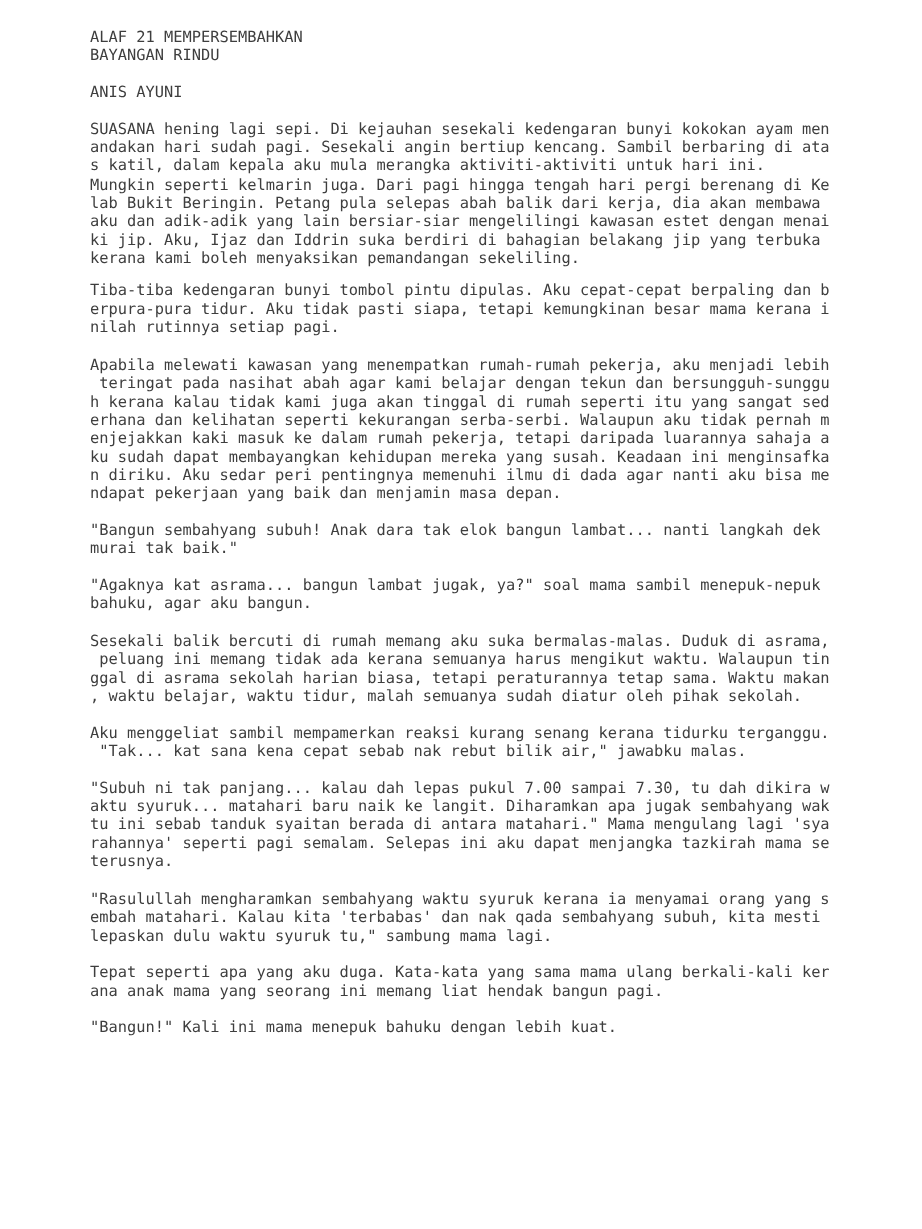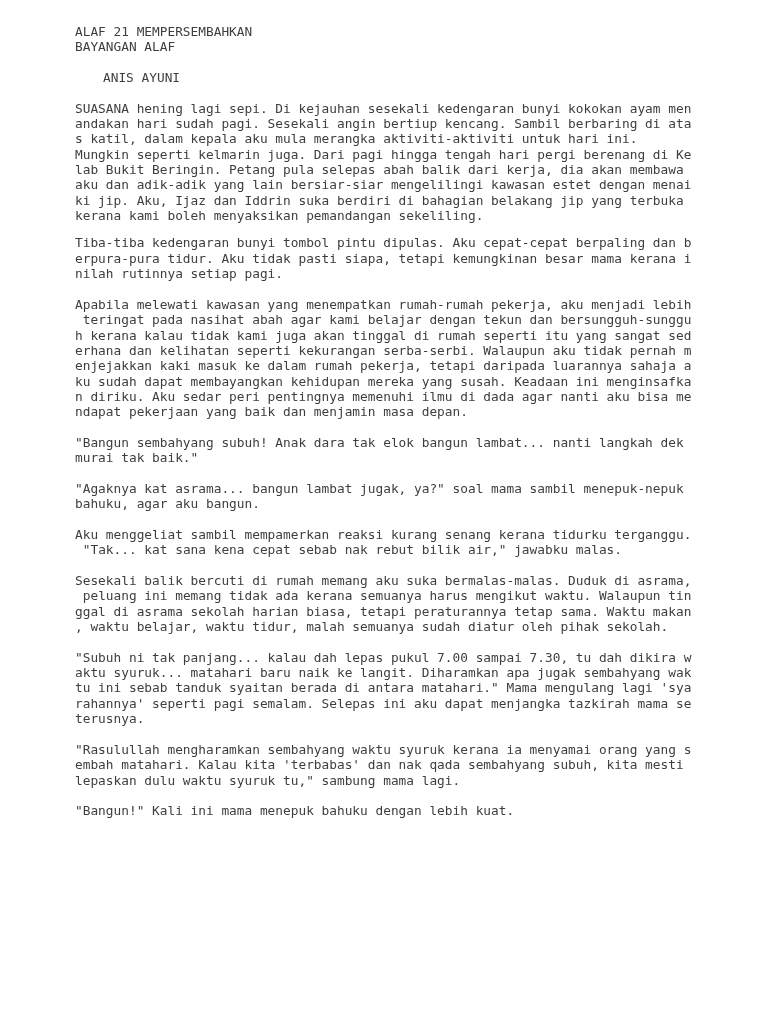--- a/index.html
+++ b/index.html
@@ -25,42 +25,41 @@
     line-height: 15.35px;
     color: #3e3e3e;
     -webkit-font-smoothing: antialiased;
   }
   .line {
     margin: 0;
     white-space: pre-wrap;
   }
   .gap-above {
     margin-top: 15.35px;
-    margin-left: 28px;
   }
   .para {
     margin: 0 0 15.35px 0;
     white-space: pre-wrap;
   }
   .para.no-gap-below {
     margin-bottom: 12px;
   }
   .body-text {
     margin-top: 15.35px;
   }
 </style>
 </head>
 <body>
 
 <div class="page">
   <div class="content">
 
     <div class="header">
       <div class="line">ALAF 21 MEMPERSEMBAHKAN</div>
-      <div class="line">BAYANGAN ALAF</div>
+      <div class="line">BAYANGAN RINDU</div>
       <div class="line gap-above">ANIS AYUNI</div>
     </div>
 
     <div class="body-text">
       <p class="para no-gap-below">SUASANA hening lagi sepi. Di kejauhan sesekali kedengaran bunyi kokokan ayam men
 andakan hari sudah pagi. Sesekali angin bertiup kencang. Sambil berbaring di ata
 s katil, dalam kepala aku mula merangka aktiviti-aktiviti untuk hari ini.
 Mungkin seperti kelmarin juga. Dari pagi hingga tengah hari pergi berenang di Ke
 lab Bukit Beringin. Petang pula selepas abah balik dari kerja, dia akan membawa
 aku dan adik-adik yang lain bersiar-siar mengelilingi kawasan estet dengan menai
@@ -74,31 +73,33 @@
 h kerana kalau tidak kami juga akan tinggal di rumah seperti itu yang sangat sed
 erhana dan kelihatan seperti kekurangan serba-serbi. Walaupun aku tidak pernah m
 enjejakkan kaki masuk ke dalam rumah pekerja, tetapi daripada luarannya sahaja a
 ku sudah dapat membayangkan kehidupan mereka yang susah. Keadaan ini menginsafka
 n diriku. Aku sedar peri pentingnya memenuhi ilmu di dada agar nanti aku bisa me
 ndapat pekerjaan yang baik dan menjamin masa depan.</p>
       <p class="para">"Bangun sembahyang subuh! Anak dara tak elok bangun lambat... nanti langkah dek
 murai tak baik."</p>
       <p class="para">"Agaknya kat asrama... bangun lambat jugak, ya?" soal mama sambil menepuk-nepuk
 bahuku, agar aku bangun.</p>
-      <p class="para">Aku menggeliat sambil mempamerkan reaksi kurang senang kerana tidurku terganggu.
- "Tak... kat sana kena cepat sebab nak rebut bilik air," jawabku malas.</p>
       <p class="para">Sesekali balik bercuti di rumah memang aku suka bermalas-malas. Duduk di asrama,
  peluang ini memang tidak ada kerana semuanya harus mengikut waktu. Walaupun tin
 ggal di asrama sekolah harian biasa, tetapi peraturannya tetap sama. Waktu makan
 , waktu belajar, waktu tidur, malah semuanya sudah diatur oleh pihak sekolah.</p>
+      <p class="para">Aku menggeliat sambil mempamerkan reaksi kurang senang kerana tidurku terganggu.
+ "Tak... kat sana kena cepat sebab nak rebut bilik air," jawabku malas.</p>
       <p class="para">"Subuh ni tak panjang... kalau dah lepas pukul 7.00 sampai 7.30, tu dah dikira w
 aktu syuruk... matahari baru naik ke langit. Diharamkan apa jugak sembahyang wak
 tu ini sebab tanduk syaitan berada di antara matahari." Mama mengulang lagi 'sya
 rahannya' seperti pagi semalam. Selepas ini aku dapat menjangka tazkirah mama se
 terusnya.</p>
       <p class="para">"Rasulullah mengharamkan sembahyang waktu syuruk kerana ia menyamai orang yang s
 embah matahari. Kalau kita 'terbabas' dan nak qada sembahyang subuh, kita mesti
 lepaskan dulu waktu syuruk tu," sambung mama lagi.</p>
+      <p class="para">Tepat seperti apa yang aku duga. Kata-kata yang sama mama ulang berkali-kali ker
+ana anak mama yang seorang ini memang liat hendak bangun pagi.</p>
       <p class="para">"Bangun!" Kali ini mama menepuk bahuku dengan lebih kuat.</p>
     </div>
 
   </div>
 </div>
 
 </body></html>

